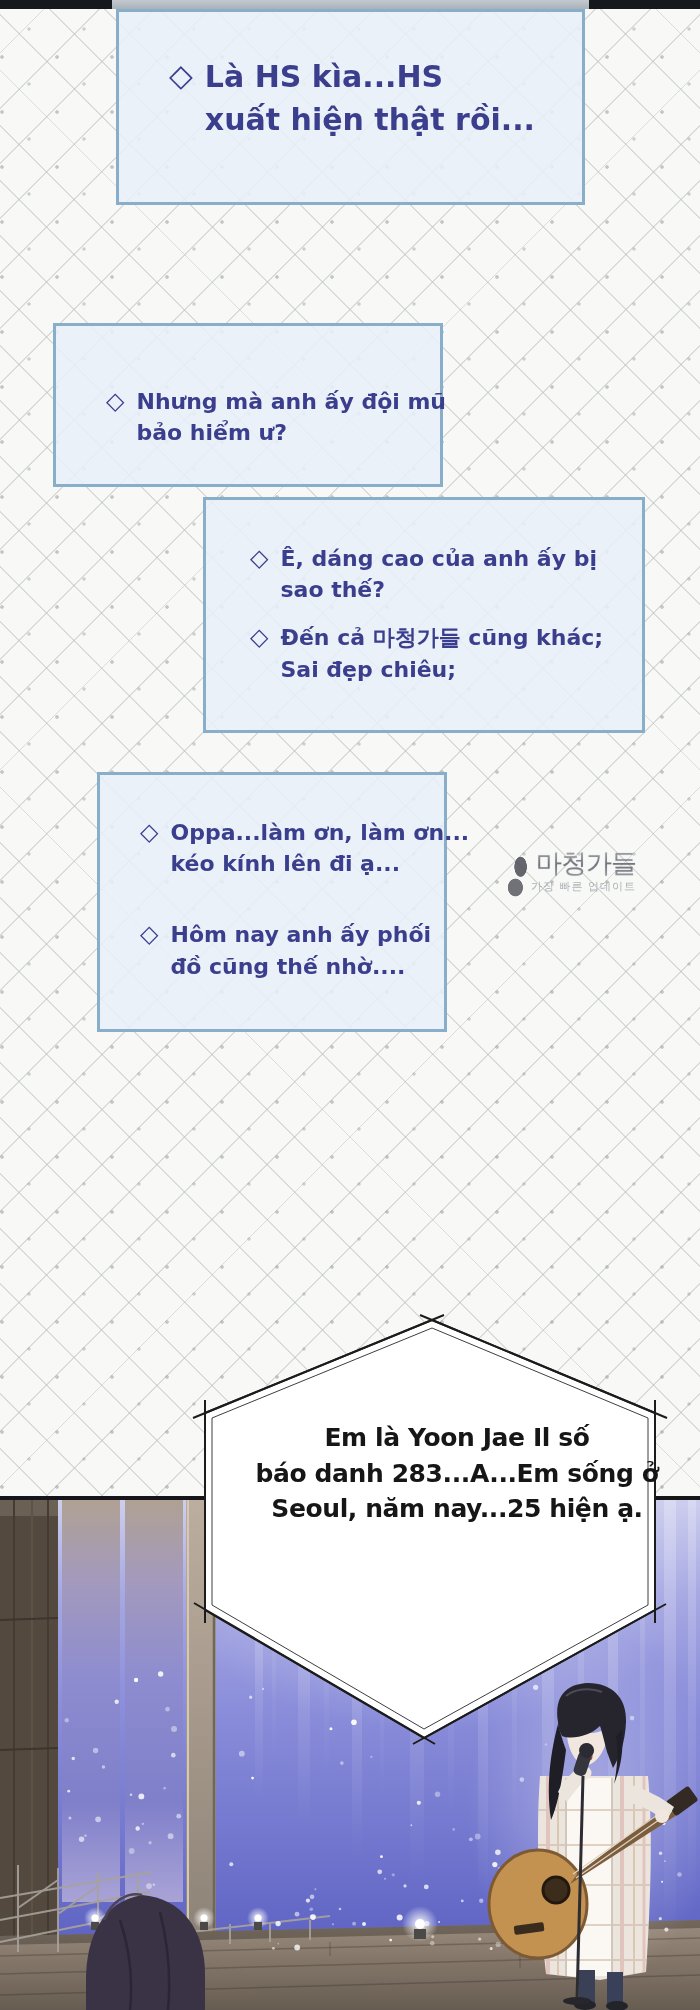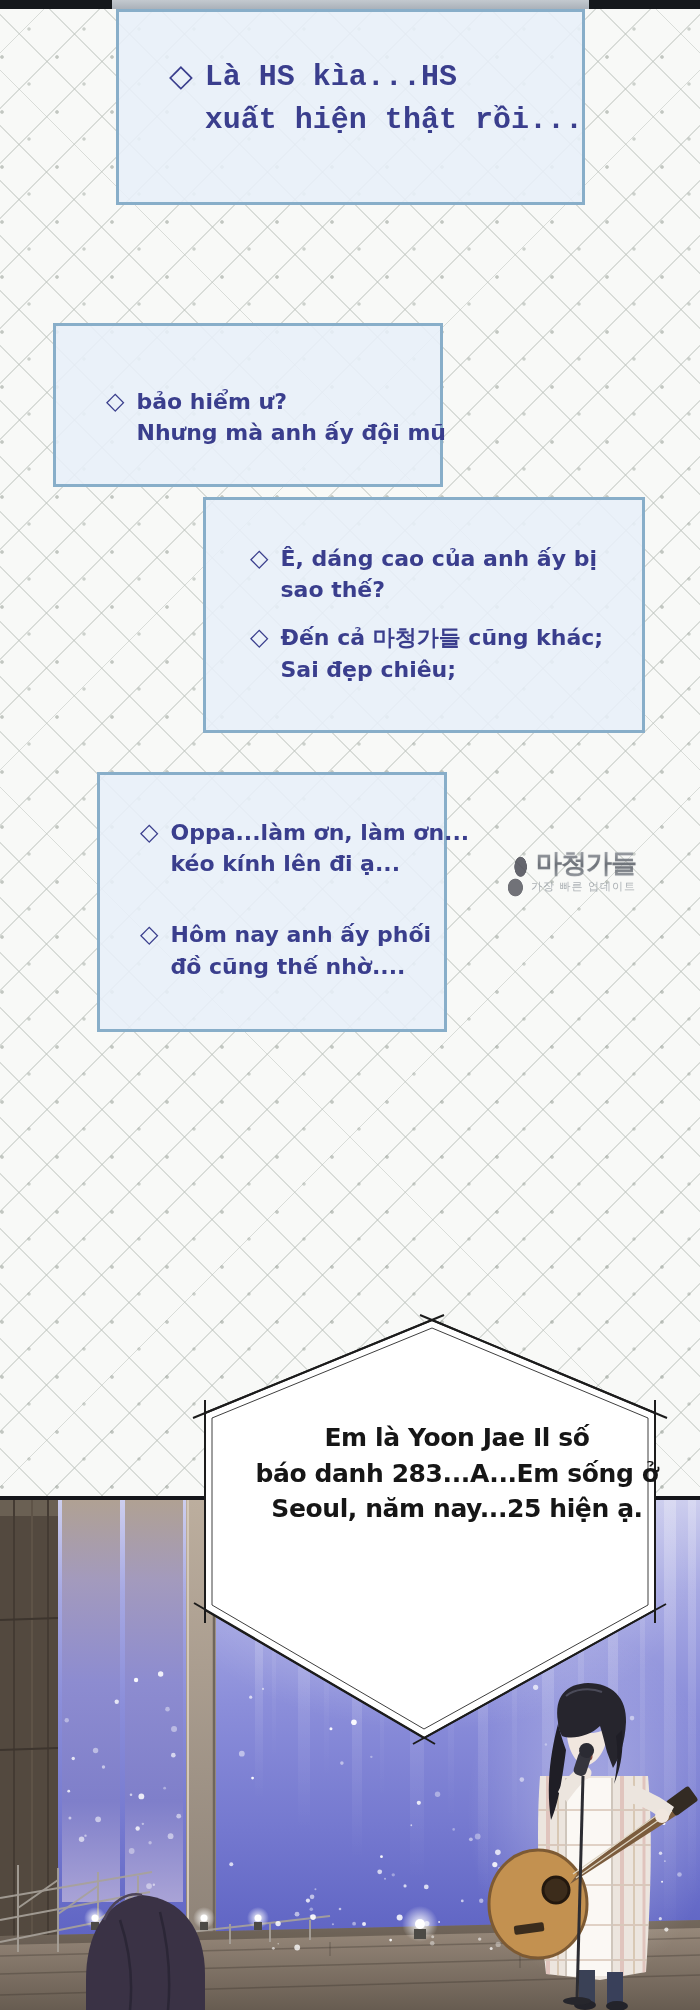--- a/index.html
+++ b/index.html
@@ -14,32 +14,32 @@
       repeating-linear-gradient(-45deg, rgba(186,192,186,.5) 0 1.4px, transparent 1.4px 39px);
     background-size:55px 55px,55px 55px,auto,auto;
     background-position:0 0,27px 27px,0 0,0 0;}
   .topbar{position:absolute;top:0;height:9px;background:#15181c;}
   .topstrip{position:absolute;top:0;height:9px;background:linear-gradient(#c3c9cf,#aab1b9);}
   .cbox{position:absolute;background:rgba(232,240,249,.86);border:3px solid #88aec9;box-sizing:border-box;}
   .citem{display:flex;align-items:flex-start;}
   .bullet{color:#3a3e8d;font-weight:bold;line-height:1.25;margin-right:12px;}
   .clines{color:#3a3e8d;font-weight:bold;}
   .cline{display:block;white-space:nowrap;}
-  .fs30{font-size:30px;line-height:1.42;font-family:Liberation Mono, monospace;}
+  .fs30{font-size:30px;line-height:1.42;}
   .fs22{font-size:22px;line-height:1.42;}
   .b30{font-size:31px;}
   .b22{font-size:24px;}
   
   .wm{position:absolute;left:505px;top:849px;width:180px;height:64px;display:flex;align-items:flex-start;}
   .wm-icon{width:26px;height:46px;margin-top:4px;background:
      radial-gradient(ellipse 10px 16px at 60% 30%, #4b4c55 0 60%, transparent 65%),
      radial-gradient(ellipse 12px 14px at 40% 75%, #5a5b63 0 60%, transparent 66%);
      filter:blur(.4px);opacity:.85;}
   .wm-body{display:flex;flex-direction:column;align-items:flex-end;}
-  .wm-logo{font-size:26px;font-weight:bold;letter-spacing:-1px;line-height:1.1;
+  .wm-logo{font-size:26px;font-weight:normal;letter-spacing:-1px;line-height:1.1;
      background:linear-gradient(180deg,#cdd1d7 0%,#70767f 55%,#b9bec5 100%);
      -webkit-background-clip:text;background-clip:text;color:transparent;
      text-shadow:0 0 1px rgba(60,64,70,.35);opacity:.9;text-align:center;}
   .wm-sub{font-size:11px;color:#9aa0a6;letter-spacing:1px;opacity:.8;margin-top:1px;}
   
   .panel-border{position:absolute;left:0;top:1496px;width:700px;height:7px;background:#15151a;z-index:1;}
   .scene{position:absolute;left:0;top:1500px;width:700px;height:510px;z-index:2;}
   .bubble{position:absolute;left:170px;top:1302px;width:520px;height:455px;z-index:3;}
   .speech{position:absolute;left:205px;top:1420px;width:450px;z-index:4;text-align:center;
      color:#161616;font-weight:bold;font-size:25px;line-height:1.42;letter-spacing:-.4px;padding-left:27px;}
@@ -62,22 +62,22 @@
         <span class="cline">Là HS kìa...HS</span>
         <span class="cline">xuất hiện thật rồi...</span>
       </span>
     </div>
   </div>
 
   <div class="cbox" style="left:53px;top:323px;width:390px;height:164px;padding:60px 0 0 50px;">
     <div class="citem">
       <span class="bullet b22">◇</span>
       <span class="clines fs22">
+        <span class="cline">Nhưng mà anh ấy đội mũ</span>
         <span class="cline">bảo hiểm ư?</span>
-        <span class="cline">Nhưng mà anh ấy đội mũ</span>
       </span>
     </div>
   </div>
 
   <div class="cbox" style="left:203px;top:497px;width:442px;height:236px;padding:43px 0 0 44px;">
     <div class="citem" style="margin-bottom:17px;">
       <span class="bullet b22">◇</span>
       <span class="clines fs22">
         <span class="cline">Ê, dáng cao của anh ấy bị</span>
         <span class="cline">sao thế?</span>

